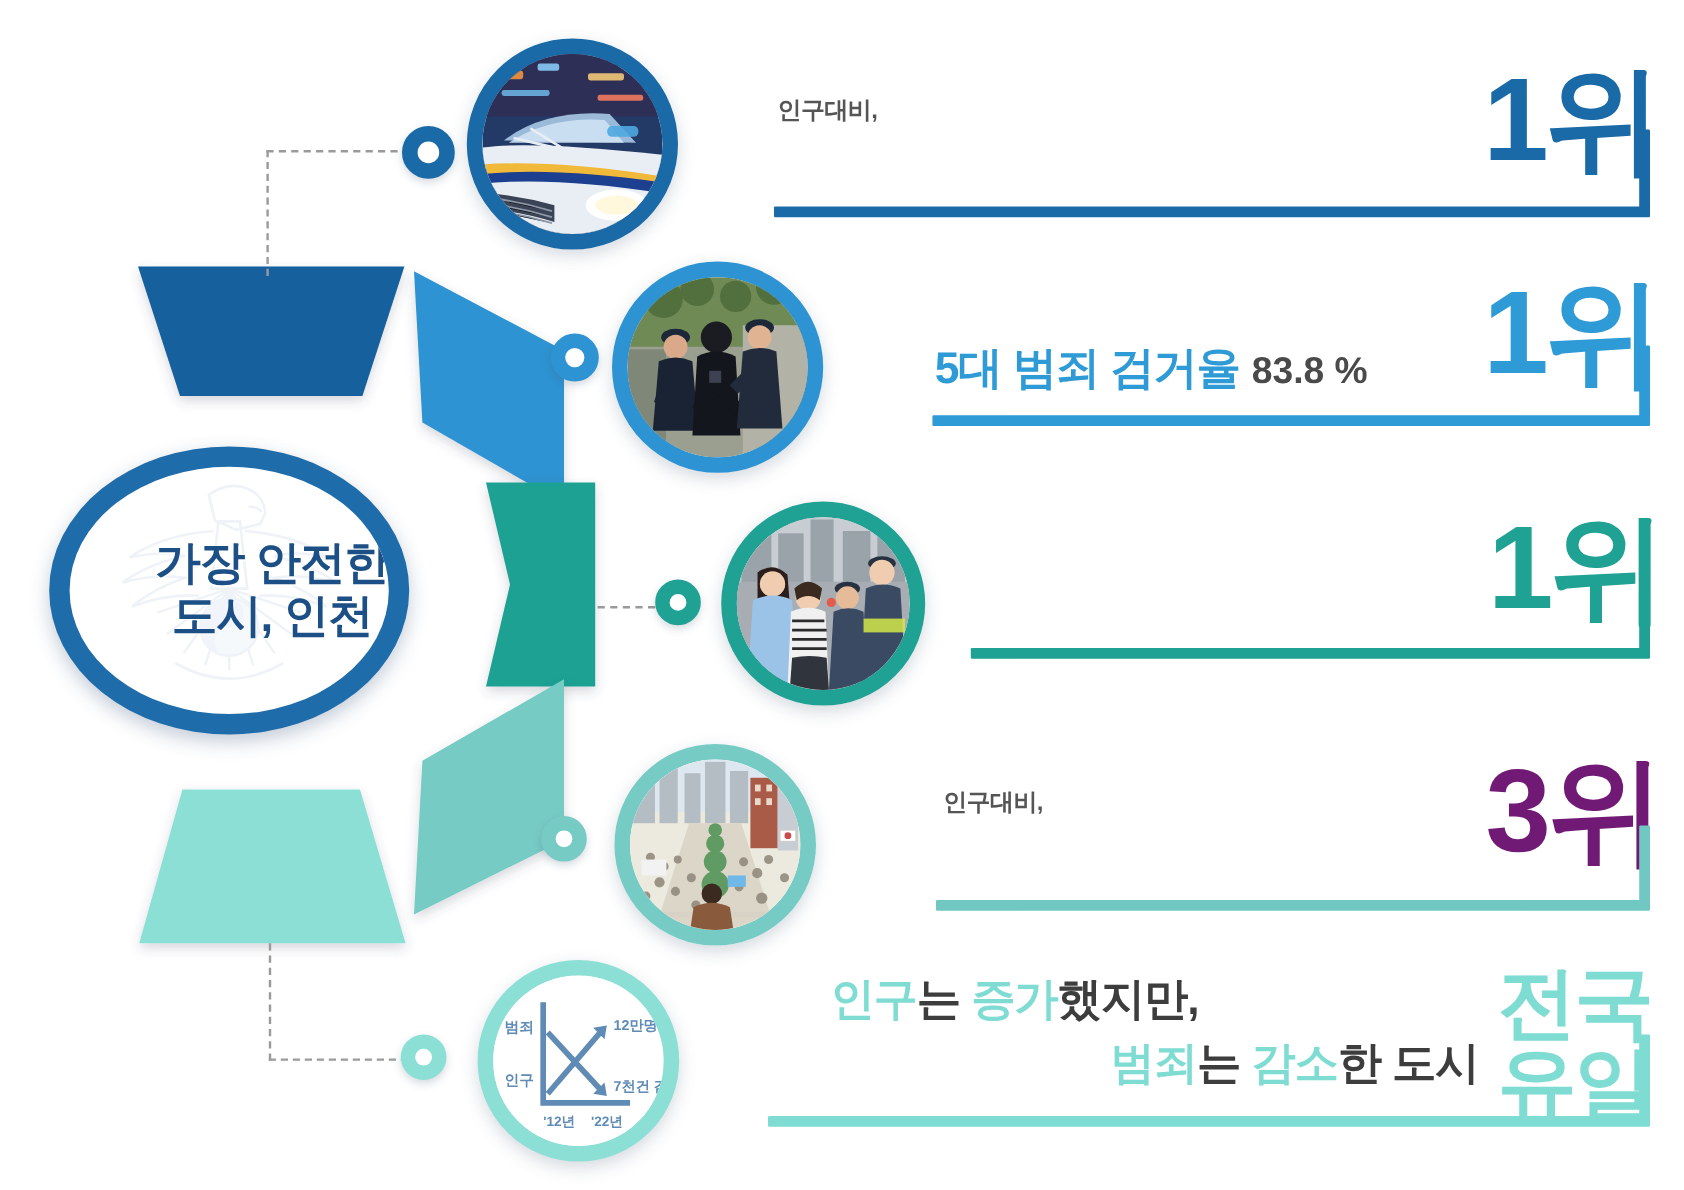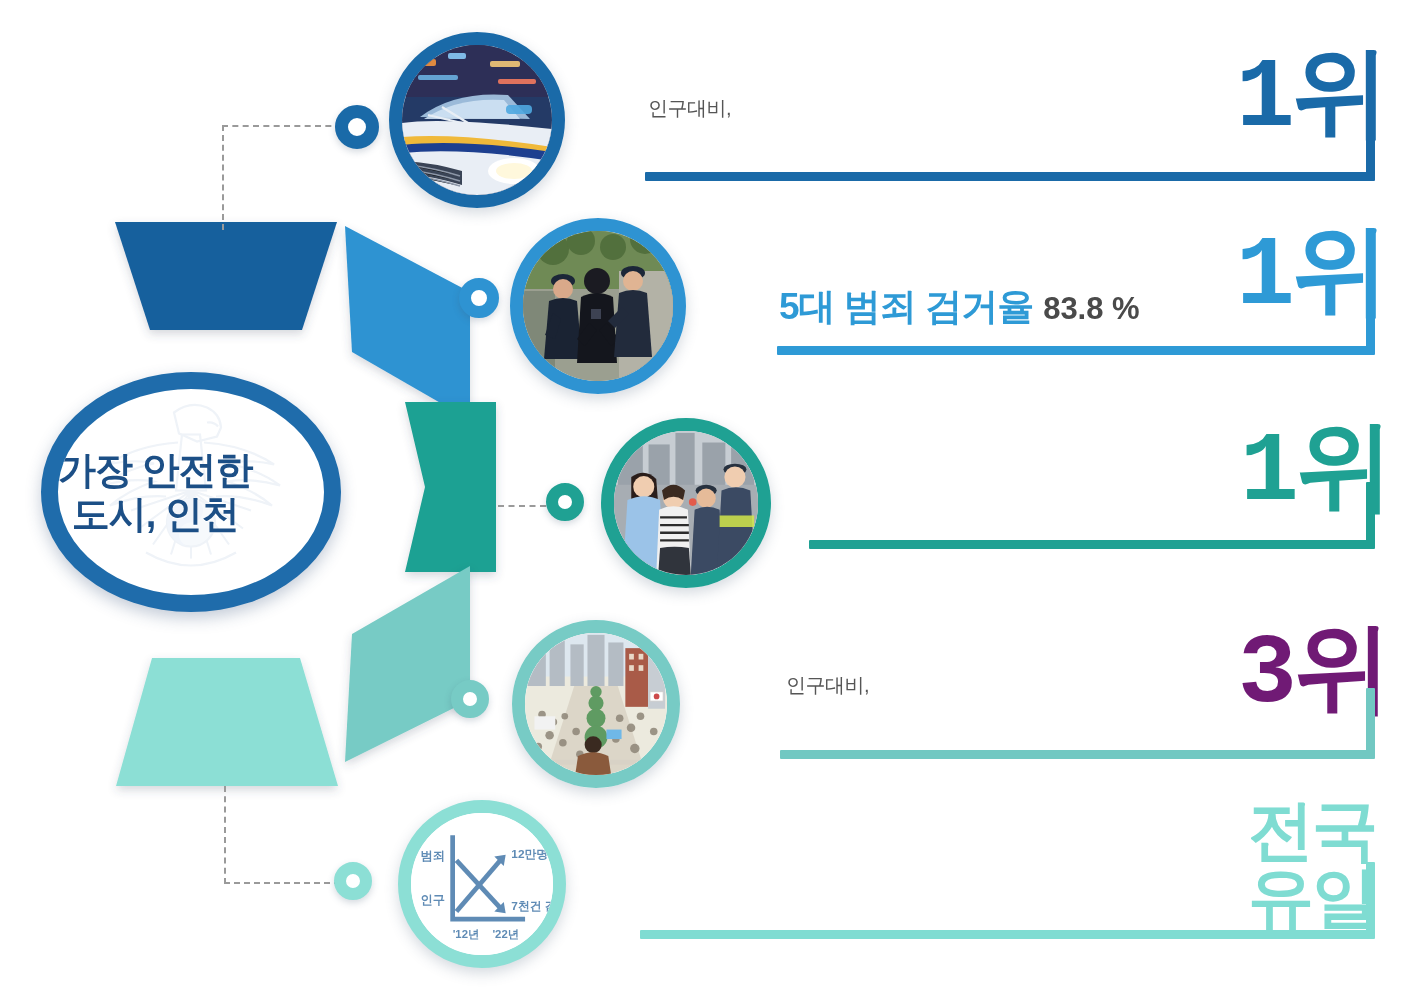--- a/index.html
+++ b/index.html
@@ -21,21 +21,21 @@
     position:absolute;left:41px;top:372px;width:300px;height:240px;
     border-radius:50%;
     background:#ffffff;
     border:17px solid #1f6cab;
     box-sizing:border-box;
     box-shadow:0 6px 16px rgba(40,70,110,.28);
     display:flex;align-items:center;justify-content:center;
     overflow:hidden;
   }
   .badge-inner{position:relative;width:100%;height:100%;
-    display:flex;flex-direction:column;align-items:flex-start;justify-content:center;}
+    display:flex;flex-direction:column;align-items:flex-end;justify-content:center;}
   .eagle-wm{position:absolute;left:50%;top:50%;transform:translate(-50%,-50%);
     opacity:.3;}
   .badge-text{position:relative;z-index:2;text-align:center;
     color:#1c4f86;font-weight:bold;line-height:1.16;
     font-size:38px;letter-spacing:-1px;
     text-shadow:0 1px 0 rgba(255,255,255,.9);}
 
   
   .bubble{position:absolute;border-radius:50%;box-sizing:border-box;
     overflow:hidden;box-shadow:0 5px 14px rgba(60,80,110,.22);}
@@ -43,31 +43,30 @@
 
   
   .ring{position:absolute;border-radius:50%;box-sizing:border-box;
     box-shadow:0 3px 7px rgba(60,80,110,.22);}
 
   .dash{position:absolute;border-style:dashed;border-color:#9a9a9a;}
 
   
   .row{position:absolute;}
   .eyebrow{
-    font-size:20px;color:#555555;font-weight:normal;letter-spacing:-.5px;
+    font-size:20px;color:#555555;font-weight:bold;letter-spacing:-.5px;
     white-space:nowrap;
-    margin-top:17px;
   }
   .headline{
     font-size:37px;font-weight:bold;letter-spacing:-1px;white-space:nowrap;
     line-height:1.12;color:#3d3d3d;
   }
   .rank{
     position:absolute;font-weight:bold;letter-spacing:-3px;line-height:.92;
-    font-size:98px;white-space:nowrap;font-family:Liberation Mono, monospace;
+    font-size:98px;white-space:nowrap;
   }
   .rank.two-line{font-size:66px;letter-spacing:-2px;line-height:1.02;text-align:center;}
   .ubar{position:absolute;height:9px;border-radius:1px;}
   .uriser{position:absolute;width:9px;border-radius:1px;}
 
   .pct{color:#4a4a4a;font-size:31px;font-weight:bold;letter-spacing:0px;}
 </style>
 </head>
 <body>
 
@@ -358,20 +357,28 @@
   <div class="uriser" style="left:1366px;top:482px;height:62px;background:#1fa193;"></div>
   <div class="ubar" style="left:809px;top:540px;width:566px;background:#1fa193;"></div>
 
   <div class="row" style="left:786px;top:655px;">
     <div class="eyebrow">인구대비,</div>
   </div>
   <div class="rank" style="left:1238px;top:630px;color:#701a75;">3위</div>
   <div class="uriser" style="left:1366px;top:688px;height:66px;background:#71c8c2;"></div>
   <div class="ubar" style="left:780px;top:750px;width:595px;background:#71c8c2;"></div>
 
+  <div class="row" style="left:692px;top:812px;width:540px;">
+    <div class="headline">
+      <span style="color:#7fdcd2;">인구</span><span>는 </span><span style="color:#7fdcd2;">증가</span><span>했지만,</span>
+    </div>
+    <div class="headline" style="margin-top:12px;text-align:right;">
+      <span style="color:#7fdcd2;">범죄</span><span>는 </span><span style="color:#7fdcd2;">감소</span><span>한 도시</span>
+    </div>
+  </div>
   <div class="rank two-line" style="left:1248px;top:802px;color:#7fdcd2;">
     <div>전국</div>
     <div>유일</div>
   </div>
   <div class="uriser" style="left:1366px;top:862px;height:72px;background:#7fdcd2;"></div>
   <div class="ubar" style="left:640px;top:930px;width:735px;background:#7fdcd2;"></div>
 
 </div>
 
 </body></html>

